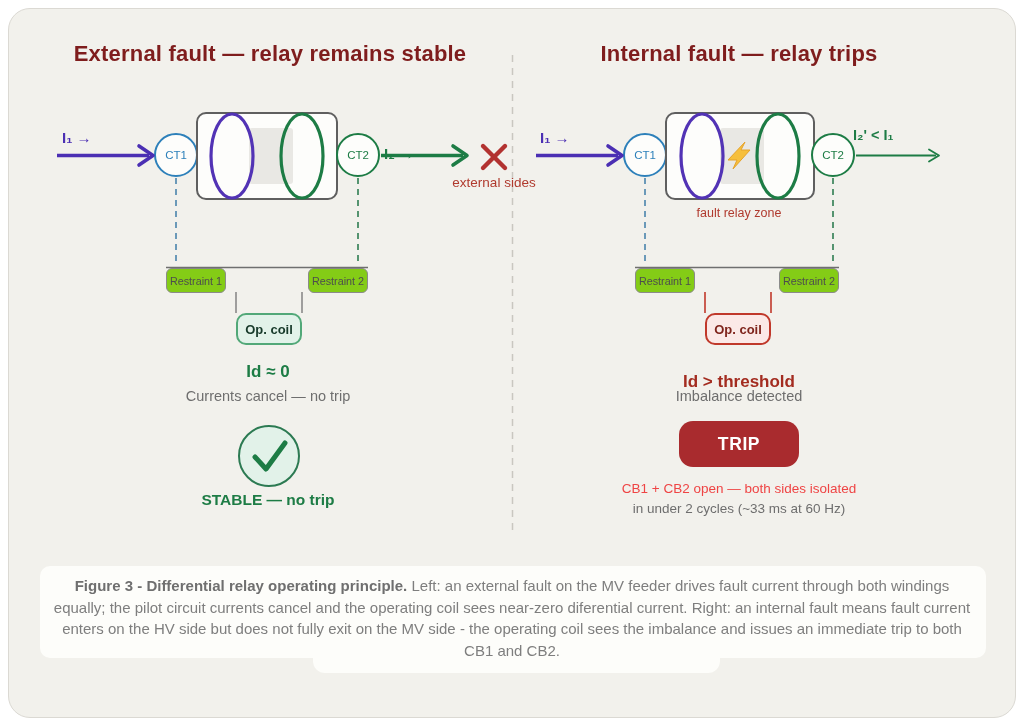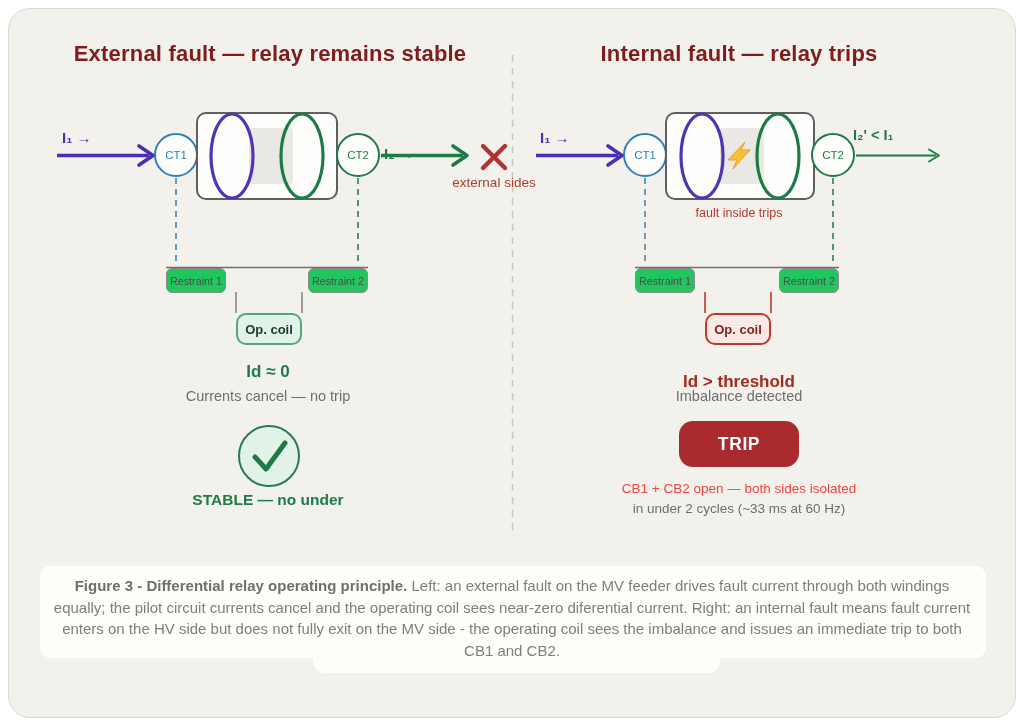--- a/index.html
+++ b/index.html
@@ -27,21 +27,21 @@
   .ct-blue{border:2.5px solid #2d80ba;color:#2d80ba;}
   .ct-green{border:2.5px solid #1d7c45;color:#1d7c45;}
   .xfmr-box{
     position:absolute;background:#fdfdfb;border:2px solid #5f5f5f;border-radius:10px;
     box-sizing:border-box;z-index:1;
   }
   .core{
     position:absolute;background:#e9e8e4;border-radius:3px;
   }
   .restraint{
-    position:absolute;width:60px;height:25px;background:#22c55e;border:1.5px solid #8b8b8b;
+    position:absolute;width:60px;height:25px;background:#84cc16;border:1.5px solid #8b8b8b;
     border-radius:6px;box-sizing:border-box;z-index:1;
     display:flex;align-items:center;justify-content:center;
     font-size:10.8px;color:#4d4d4d;
   }
   .opcoil{
     position:absolute;width:66px;height:32px;border-radius:10px;box-sizing:border-box;z-index:1;
     display:flex;align-items:center;justify-content:center;font-size:13px;font-weight:bold;
   }
   .opcoil-green{background:#e2f2e9;border:2px solid #52a878;color:#173a2a;}
   .opcoil-red{background:#fbe9e7;border:2px solid #c0392b;color:#7f241c;}
@@ -103,35 +103,35 @@
 </div>
 
 <div class="opcoil opcoil-green" style="left:236px;top:313px;">
   <span>Op. coil</span>
 </div>
 
 <div class="txt center result result-green" style="left:268px;top:362px;">Id ≈ 0</div>
 <div class="txt center note" style="left:268px;top:388px;">Currents cancel — no trip</div>
 
 <div class="check-circle"></div>
-<div class="txt center status-green" style="left:268px;top:491px;">STABLE — no under</div>
+<div class="txt center status-green" style="left:268px;top:491px;">STABLE — no trip</div>
 
 <div class="txt center panel-title" style="left:739px;top:41px;">Internal fault — relay trips</div>
 
 <div class="txt i-label purple" style="left:540px;top:129px;">I₁ →</div>
 
 <div class="ct-circle ct-blue" style="left:623px;top:133px;">
   <span>CT1</span>
 </div>
 
 <div class="xfmr-box" style="left:665px;top:112px;width:150px;height:88px;">
   <div class="core" style="left:53px;top:14px;width:44px;height:56px;"></div>
 </div>
 
-<div class="txt center redtxt" style="left:739px;top:206px;font-size:12.5px;">fault inside trips</div>
+<div class="txt center redtxt" style="left:739px;top:206px;font-size:12.5px;">fault relay zone</div>
 
 <div class="ct-circle ct-green" style="left:811px;top:133px;">
   <span>CT2</span>
 </div>
 
 <div class="txt i-label green" style="left:853px;top:127px;font-size:14.5px;">I₂' &lt; I₁</div>
 
 <div class="restraint" style="left:635px;top:268px;">
   <span>Restraint 1</span>
 </div>

